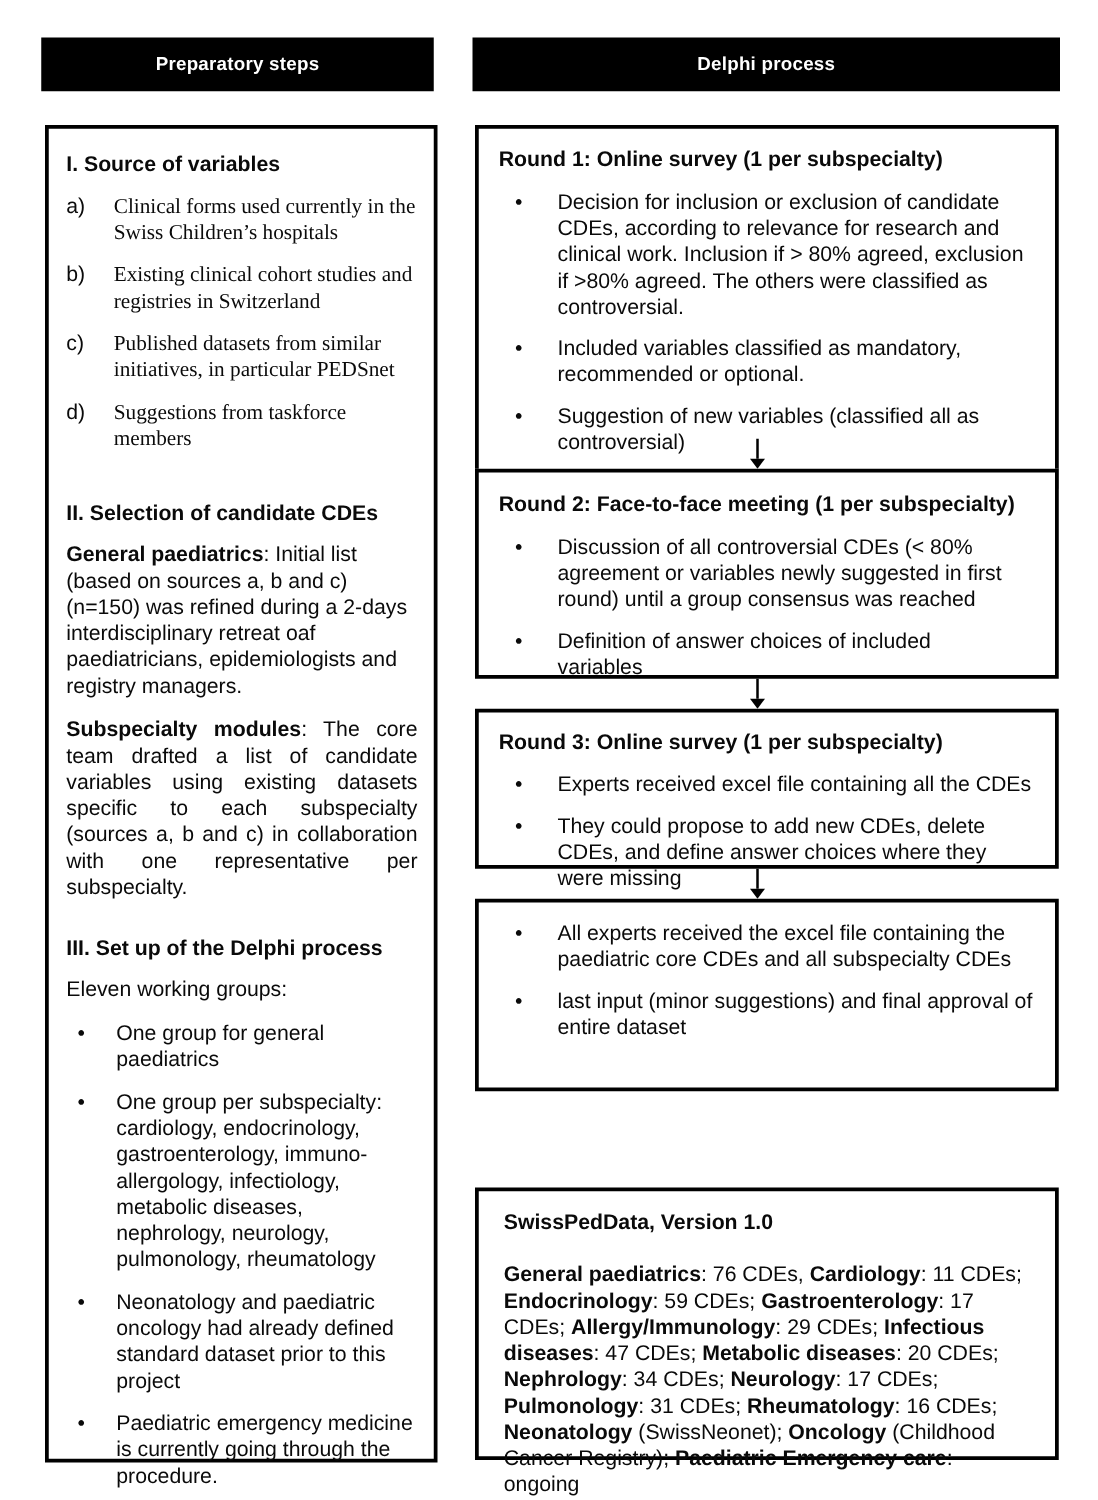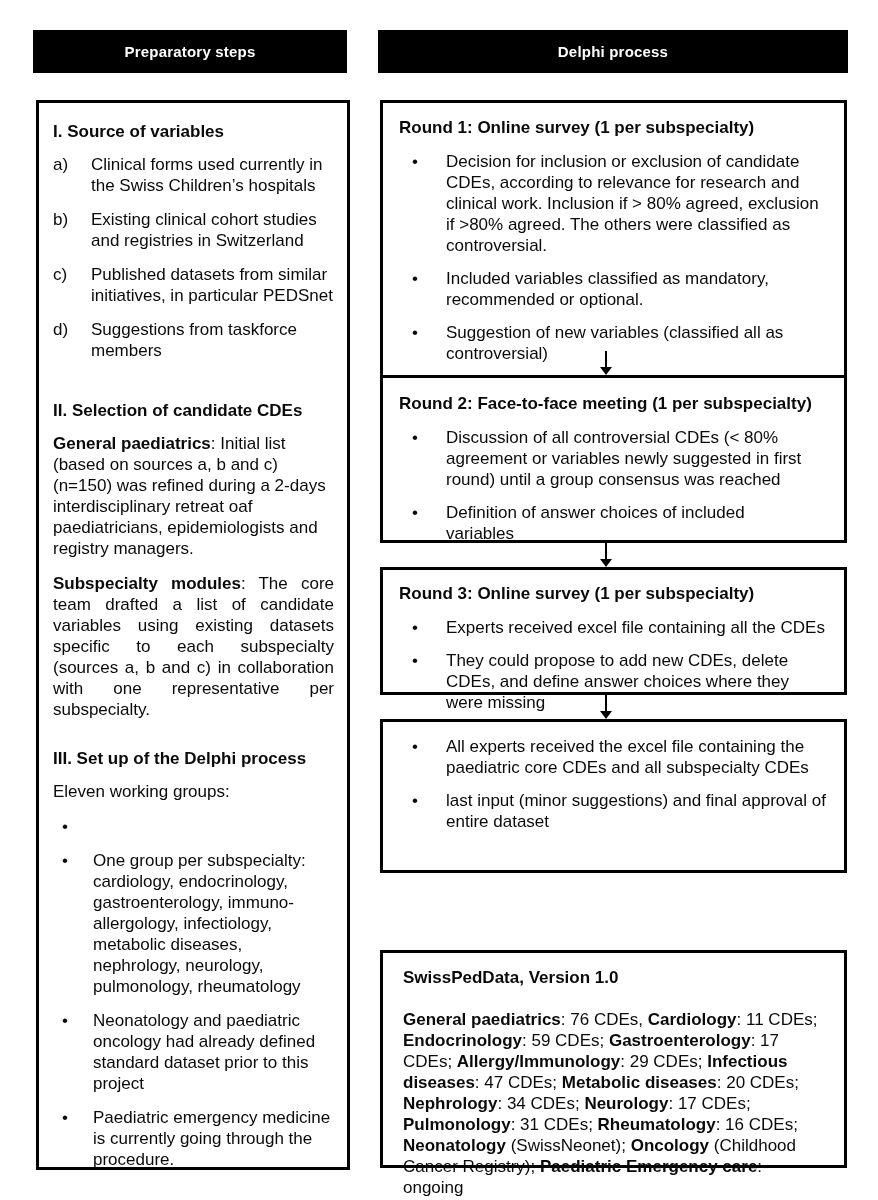--- a/index.html
+++ b/index.html
@@ -23,21 +23,21 @@
   .box-r3     { left:380px; top:567px; width:467px; height:128px; padding:13px 18px 0 16px; }
   .box-r4     { left:380px; top:719px; width:467px; height:154px; padding:14px 18px 0 16px; }
   .box-result { left:380px; top:950px; width:467px; height:218px; padding:14px 18px 0 20px; }
 
   .sec-title { font-weight:bold; margin-bottom:12px; }
   .round-title { font-weight:bold; margin-bottom:13px; }
 
   
   .lli { display:flex; margin-bottom:13px; }
   .lli .m { width:38px; flex-shrink:0; }
-  .lli .t { flex:1; }
+  .lli .t { flex:1;font-family:Liberation Serif, serif; }
 
   
   .bli { display:flex; margin-bottom:13px; }
   .bli .b { width:40px; flex-shrink:0; padding-left:9px; }
   .bli .t { flex:1; }
   .rli { display:flex; margin-bottom:12px; }
   .rli .b { width:47px; flex-shrink:0; padding-left:13px; }
   .rli .t { flex:1; }
 
   .para { margin-bottom:14px; }
@@ -96,20 +96,21 @@
     <div class="sec-title">II. Selection of candidate CDEs</div>
     <p class="para"><b>General paediatrics</b><span>: Initial list (based on sources a, b and c) (n=150) was refined during a 2-days interdisciplinary retreat oaf paediatricians, epidemiologists and registry managers.</span></p>
     <p class="para justify"><b>Subspecialty modules</b><span>: The core team drafted a list of candidate variables using existing datasets specific to each subspecialty (sources a, b and c) in collaboration with one representative per subspecialty.</span></p>
 
     <div class="gap-small"></div>
 
     <div class="sec-title">III. Set up of the Delphi process</div>
     <p class="intro">Eleven working groups:</p>
     <div class="bli">
       <span class="b">•</span>
+      <span class="t">One group for general paediatrics</span>
     </div>
     <div class="bli">
       <span class="b">•</span>
       <span class="t">One group per subspecialty: cardiology, endocrinology, gastroenterology, immuno-allergology, infectiology, metabolic diseases, nephrology, neurology, pulmonology, rheumatology</span>
     </div>
     <div class="bli">
       <span class="b">•</span>
       <span class="t">Neonatology and paediatric oncology had already defined standard dataset prior to this project</span>
     </div>
     <div class="bli">

